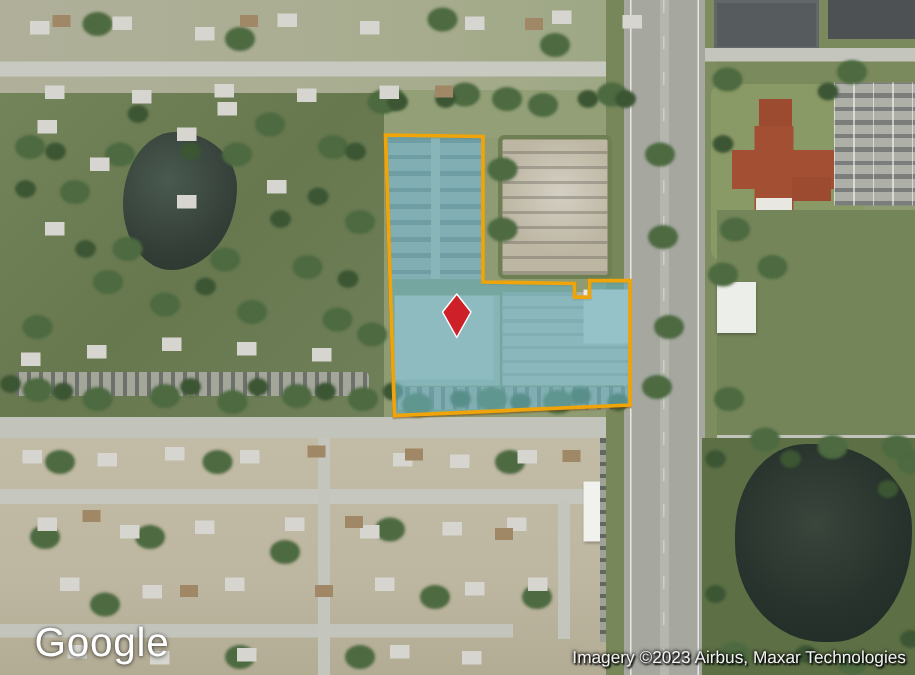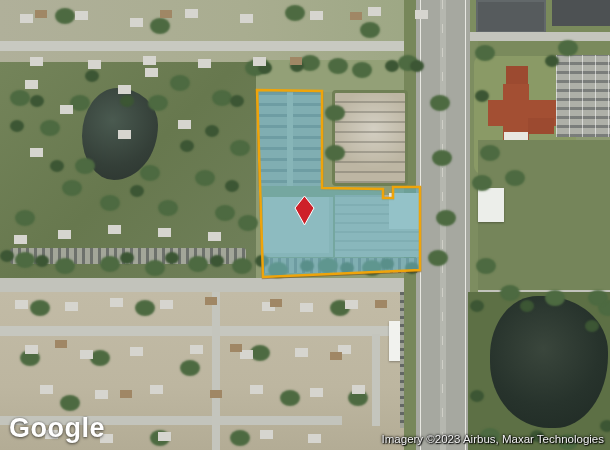--- a/index.html
+++ b/index.html
@@ -71,22 +71,22 @@
     box-shadow:85px 70px 2px #3c5634,120px 95px 2px #3c5634,30px 95px 2px #3c5634,180px 140px 2px #3c5634,205px 125px 2px #3c5634,50px 160px 2px #3c5634,130px 185px 2px #3c5634,225px 180px 2px #3c5634,10px 120px 2px #3c5634,230px 95px 2px #3c5634,300px 260px 2px #3c5634,340px 262px 2px #3c5634,380px 258px 2px #3c5634,405px 262px 2px #3c5634,470px 300px 2px #3c5634,520px 300px 2px #3c5634,585px 320px 2px #3c5634,470px 390px 2px #3c5634,530px 430px 2px #3c5634,600px 420px 2px #3c5634,475px 90px 2px #3c5634,545px 55px 2px #3c5634,258px 62px 2px #3c5634,290px 60px 2px #3c5634,385px 60px 2px #3c5634,410px 60px 2px #3c5634,0px 250px 2px #3c5634,35px 255px 2px #3c5634,120px 252px 2px #3c5634,165px 252px 2px #3c5634,210px 255px 2px #3c5634,255px 255px 2px #3c5634;}
   .roofs1{left:0;top:0;width:13px;height:9px;
     box-shadow:20px 14px #d6d5cf,75px 11px #d6d5cf,130px 18px #d6d5cf,185px 9px #d6d5cf,240px 14px #d6d5cf,310px 11px #d6d5cf,368px 7px #d6d5cf,415px 10px #d6d5cf,30px 57px #d6d5cf,88px 60px #d6d5cf,143px 56px #d6d5cf,198px 59px #d6d5cf,253px 57px #d6d5cf,25px 80px #d6d5cf,60px 105px #d6d5cf,118px 85px #d6d5cf,30px 148px #d6d5cf,118px 130px #d6d5cf,178px 120px #d6d5cf,58px 230px #d6d5cf,108px 225px #d6d5cf,158px 228px #d6d5cf,208px 232px #d6d5cf,14px 235px #d6d5cf,145px 68px #d6d5cf,15px 300px #d6d5cf,65px 302px #d6d5cf,110px 298px #d6d5cf,160px 300px #d6d5cf,262px 302px #d6d5cf,300px 303px #d6d5cf,345px 300px #d6d5cf,25px 345px #d6d5cf,80px 350px #d6d5cf,130px 347px #d6d5cf,190px 345px #d6d5cf,240px 350px #d6d5cf,295px 348px #d6d5cf,338px 345px #d6d5cf,40px 385px #d6d5cf,95px 390px #d6d5cf,150px 385px #d6d5cf,250px 385px #d6d5cf,310px 388px #d6d5cf,352px 385px #d6d5cf,45px 430px #d6d5cf,100px 434px #d6d5cf,158px 432px #d6d5cf,260px 430px #d6d5cf,308px 434px #d6d5cf;}
   .roofs2{left:0;top:0;width:12px;height:8px;
     box-shadow:205px 297px #a08765,230px 344px #a08765,270px 299px #a08765,55px 340px #a08765,330px 352px #a08765,375px 300px #a08765,120px 390px #a08765,210px 390px #a08765,160px 10px #a08765,290px 57px #a08765,350px 12px #a08765,35px 10px #a08765;}
   
   .overlay-svg{position:absolute;left:0;top:0;width:610px;height:450px;}
   .parcel-poly{filter:drop-shadow(0 1px 0 rgba(110,60,0,.45));}
   
   .google-logo{
-    position:absolute;left:9px;bottom:6px;color:#ffffff;
-    font-size:27px;font-weight:700;letter-spacing:.5px;
+    position:absolute;left:23px;bottom:6px;color:#ffffff;
+    font-size:27px;font-weight:400;letter-spacing:.5px;
     text-shadow:0 1px 3px rgba(0,0,0,.55),0 0 2px rgba(0,0,0,.35);
     cursor:pointer;user-select:none;
   }
   .attribution{
     position:absolute;right:6px;bottom:5px;color:#f2f2f2;font-size:11.5px;
     text-shadow:0 0 2px #000,0 0 3px #000,1px 1px 1px rgba(0,0,0,.85);
     white-space:nowrap;
   }
 </style>
 </head>

